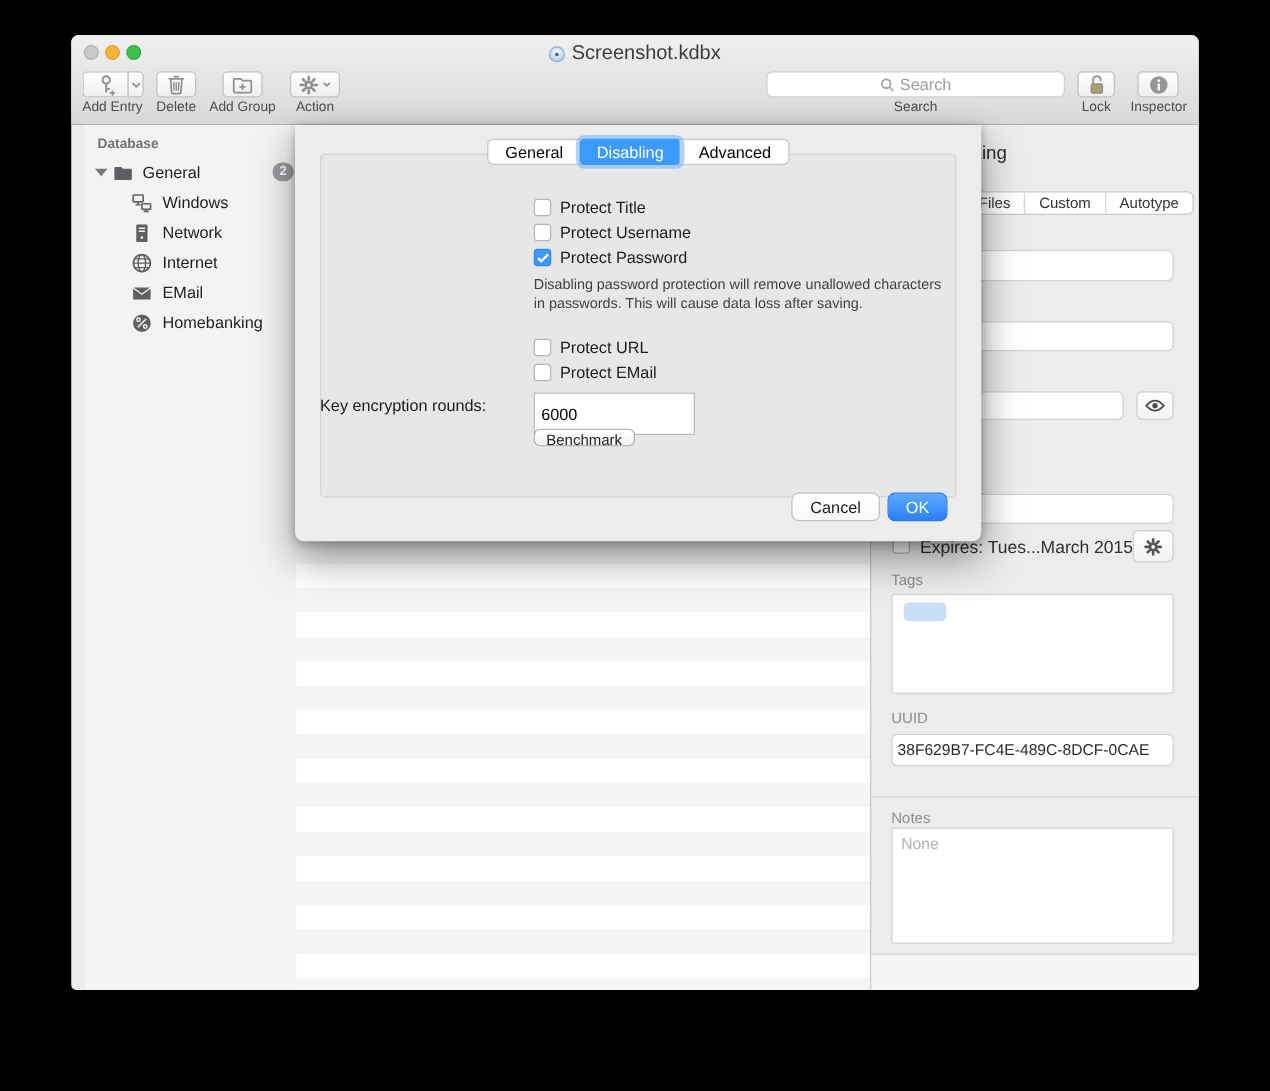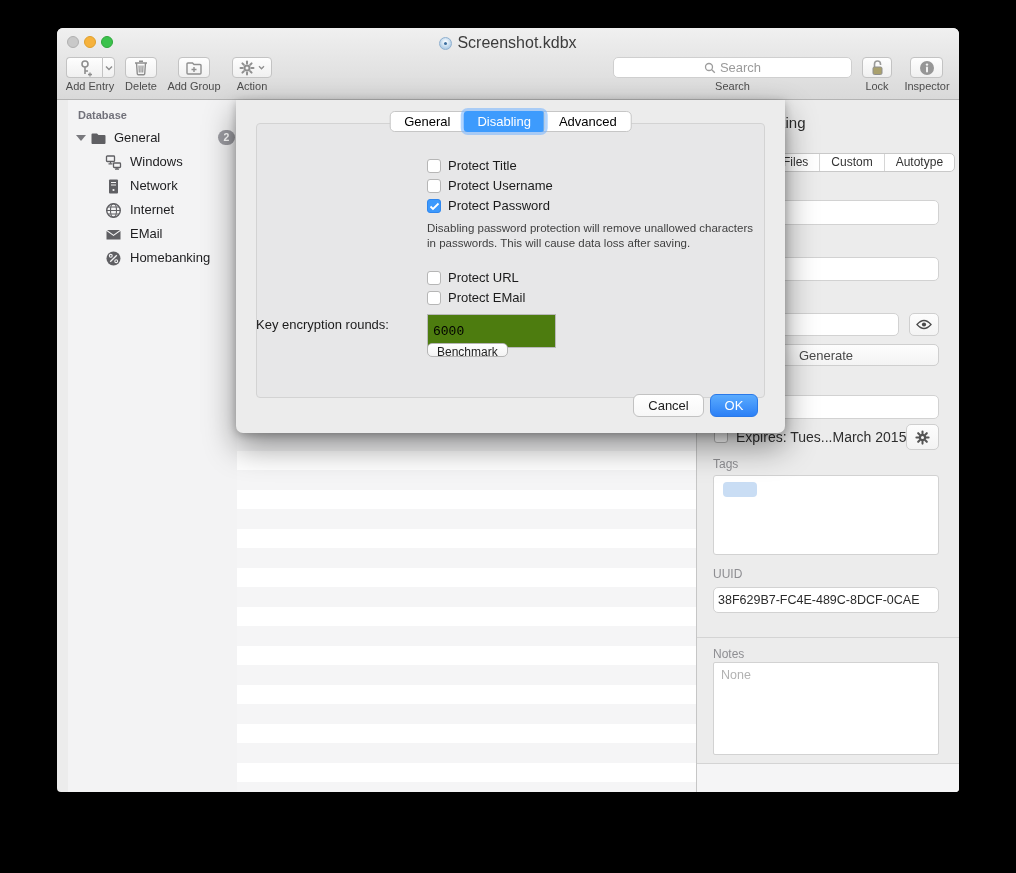--- a/index.html
+++ b/index.html
@@ -82,22 +82,22 @@
   .seg { padding:0 14px; font-size:13px; color:#000; line-height:20px; border-left:1px solid #d8d8d8; }
   .seg:first-child { border-left:none; }
   .seg.active { background:#3d9bfd; color:#fff; border-radius:4px; margin:-1px;
                 box-shadow:0 0 0 3px rgba(125,184,253,.6); border-left:none; line-height:22px; }
   .cbrow { position:absolute; left:191px; display:flex; align-items:center; gap:7px;
            font-size:13px; color:#1b1b1b; }
   .sheet-note { position:absolute; left:191px; top:121px; width:338px; font-size:11.5px;
                 line-height:14.5px; color:#3f3f3f; }
   .rounds-label { position:absolute; left:20px; top:214px; width:165px; text-align:left;
                   font-size:13px; line-height:22px; color:#1b1b1b; }
-  .rounds-input { position:absolute; left:191px; top:214px; width:129px; height:22px; background:#4d7c0f;
-                  border:1px solid #b9b9b9; font-size:13px; padding:16px 5px; font-family:Liberation Mono, monospace; }
+  .rounds-input { position:absolute; left:191px; top:214px; width:129px; height:22px; background:#ffffff;
+                  border:1px solid #b9b9b9; font-size:13px; padding:16px 5px; font-family:Liberation Sans, sans-serif; }
   .benchmark-btn { position:absolute; left:191px; top:243px; height:14px; padding:0 9px;
                    background:linear-gradient(#fff,#f3f3f3); border:1px solid #b5b5b5; border-radius:5px;
                    font-size:12px; color:#222; line-height:16px; }
   .dlg-btn { position:absolute; top:294px; height:23px; border-radius:6px; font-size:13px;
              display:flex; align-items:center; justify-content:center; }
   .cancel-btn { right:81px; width:71px; background:linear-gradient(#ffffff,#f7f7f7);
                 border:1px solid #c2c2c2; color:#1b1b1b; }
   .ok-btn { right:27px; width:48px; background:linear-gradient(#5aabfe,#2c80f6);
             border:1px solid #2a79e8; color:#fff; }
 
@@ -284,23 +284,20 @@
     <div class="insp-field" style="top:157px; height:24px;"></div>
     <div class="insp-field" style="top:213px; height:23px; width:186px;"></div>
 
     <div class="insp-btn" style="left:212px; top:213px; width:30px; height:23px;">
       <svg width="16" height="11" viewBox="0 0 16 11">
         <path d="M1 5.5 Q8 -2.5 15 5.5 Q8 13.5 1 5.5 Z" fill="none" stroke="#4a4a4a" stroke-width="1.3"></path>
         <circle cx="8" cy="5.5" r="2.1" fill="#4a4a4a"></circle>
       </svg>
     </div>
 
-    <div class="insp-btn" style="left:16px; top:244px; width:226px; height:22px; font-size:13px; color:#4a4a4a;">
-      <span>Generate</span>
-    </div>
 
     <div class="insp-field" style="top:295px; height:24px;"></div>
 
     <span class="checkbox" style="position:absolute; left:17px; top:329px;"></span>
     <span style="position:absolute; left:39px; top:329px; font-size:14px; color:#2e2e2e; white-space:nowrap;">Expires: Tues...March 2015</span>
     <div class="insp-btn" style="left:209px; top:324px; width:33px; height:26px;">
       <svg width="15" height="15" viewBox="0 0 16 16">
         <g stroke="#555" stroke-width="2.2" stroke-linecap="round">
           <line x1="8" y1="1.5" x2="8" y2="3.5"></line>
             <line x1="8" y1="12.5" x2="8" y2="14.5"></line>

